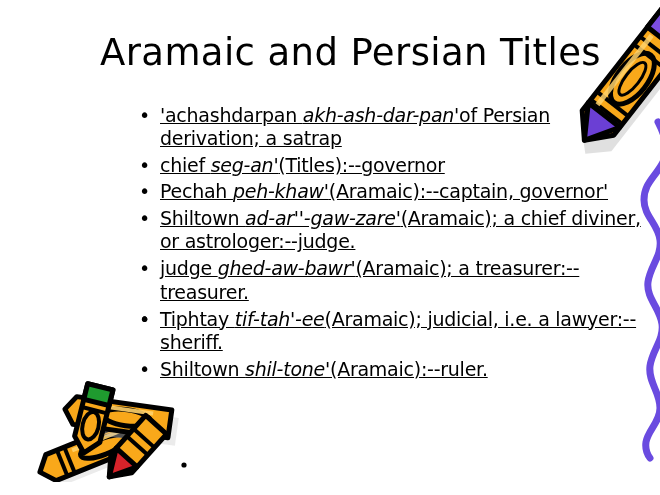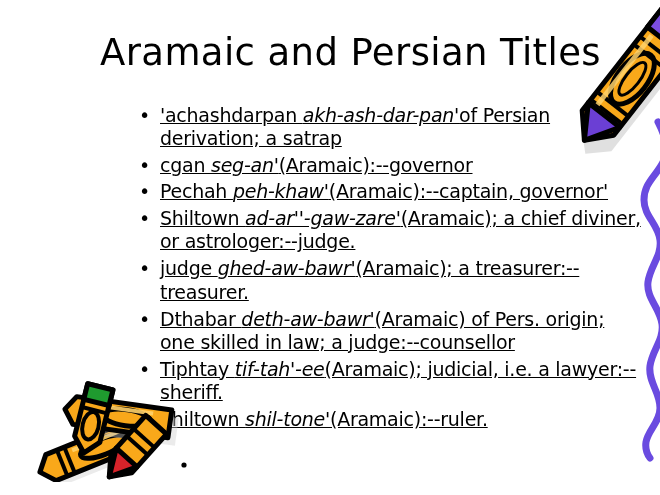--- a/index.html
+++ b/index.html
@@ -85,41 +85,40 @@
 
   <ul id="bullet-list">
 
     <li class="bullet-item gap-a">
       <span class="bullet-marker">•</span>
       <span class="bullet-text"><span class="ro">'achashdarpan </span><span class="tr">akh-ash-dar-pan'</span><span class="ro">of Persian derivation; a satrap</span></span>
     </li>
 
     <li class="bullet-item gap-b">
       <span class="bullet-marker">•</span>
-      <span class="bullet-text"><span class="ro"> cgan </span><span class="tr">seg-an'</span><span class="ro">(Aramaic):--governor</span></span>
+      <span class="bullet-text"><span class="ro"> chief </span><span class="tr">seg-an'</span><span class="ro">(Titles):--governor</span></span>
     </li>
 
     <li class="bullet-item gap-a">
       <span class="bullet-marker">•</span>
       <span class="bullet-text"><span class="ro">Pechah </span><span class="tr">peh-khaw'</span><span class="ro">(Aramaic):--captain, governor'</span></span>
     </li>
 
     <li class="bullet-item gap-a">
       <span class="bullet-marker">•</span>
       <span class="bullet-text"><span class="ro">Shiltown </span><span class="tr">ad-ar''-gaw-zare'</span><span class="ro">(Aramaic); a chief diviner, or astrologer:--judge.</span></span>
     </li>
 
     <li class="bullet-item gap-a">
       <span class="bullet-marker">•</span>
       <span class="bullet-text"><span class="ro"> judge </span><span class="tr">ghed-aw-bawr'</span><span class="ro">(Aramaic); a treasurer:--treasurer.</span></span>
     </li>
 
     <li class="bullet-item gap-a">
       <span class="bullet-marker">•</span>
-      <span class="bullet-text"><span class="ro">Dthabar </span><span class="tr">deth-aw-bawr'</span><span class="ro">(Aramaic) of Pers. origin; one skilled in law; a judge:--counsellor</span></span>
     </li>
 
     <li class="bullet-item gap-a">
       <span class="bullet-marker">•</span>
       <span class="bullet-text"><span class="ro">Tiphtay </span><span class="tr">tif-tah'-ee</span><span class="ro">(Aramaic); judicial, i.e. a lawyer:--sheriff.</span></span>
     </li>
 
     <li class="bullet-item">
       <span class="bullet-marker">•</span>
       <span class="bullet-text"><span class="ro">Shiltown </span><span class="tr">shil-tone'</span><span class="ro">(Aramaic):--ruler.</span></span>

